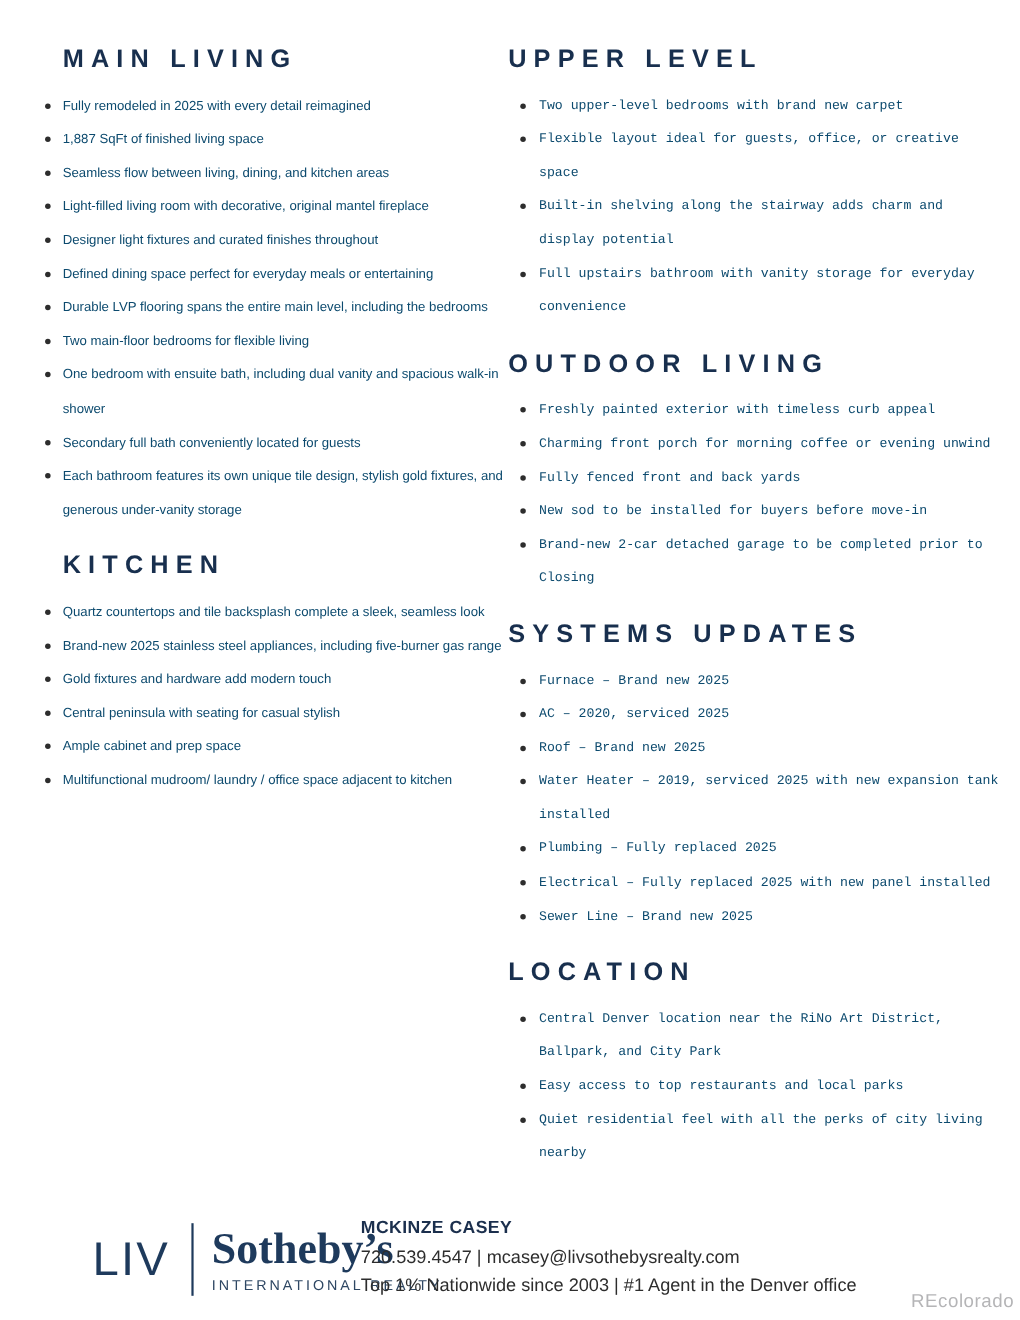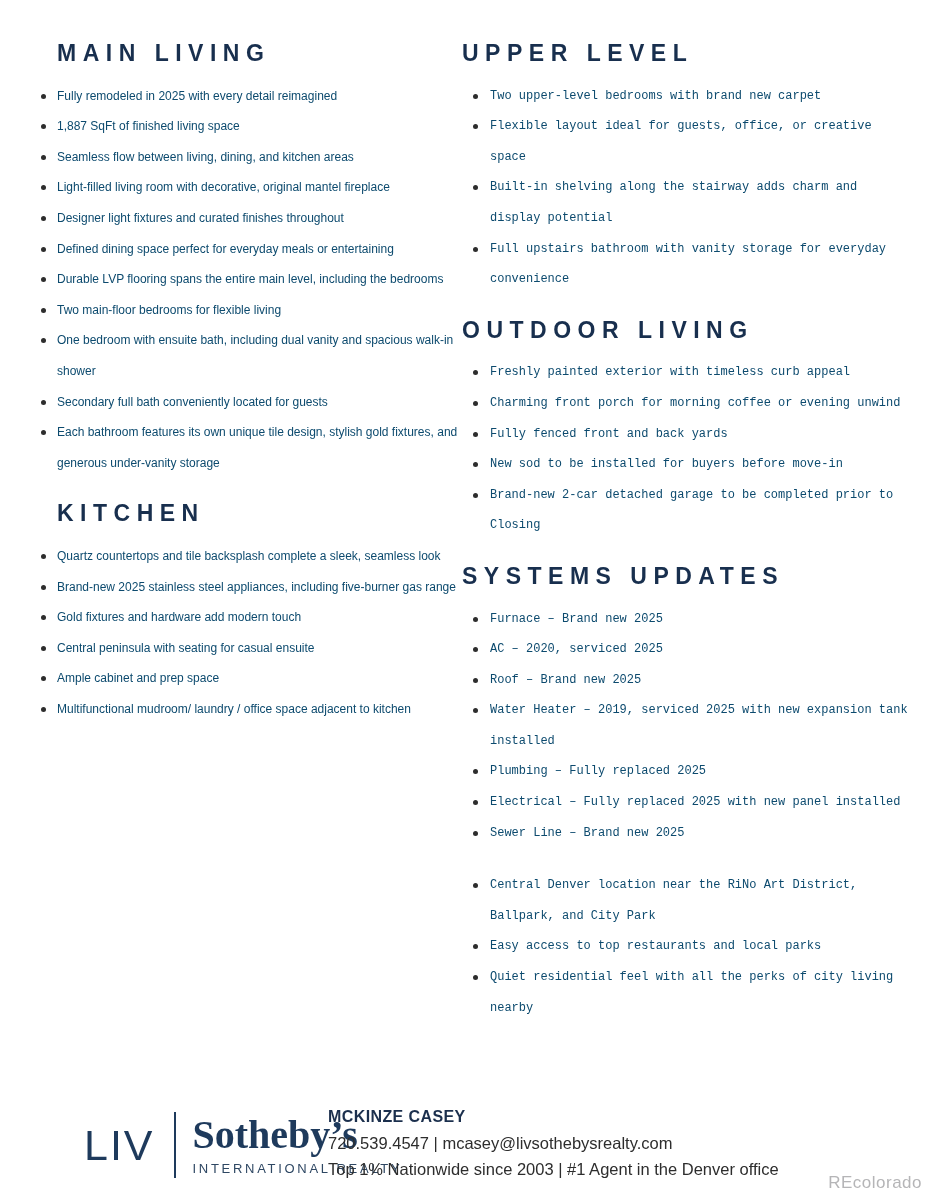--- a/index.html
+++ b/index.html
@@ -142,21 +142,21 @@
           <li>Secondary full bath conveniently located for guests</li>
           <li>Each bathroom features its own unique tile design, stylish gold fixtures, and generous under-vanity storage</li>
         </ul>
     </section>
     <section class="section">
       <h2 class="section-title">KITCHEN</h2>
       <ul class="bullets">
           <li>Quartz countertops and tile backsplash complete a sleek, seamless look</li>
           <li>Brand-new 2025 stainless steel appliances, including five-burner gas range</li>
           <li>Gold fixtures and hardware add modern touch</li>
-          <li>Central peninsula with seating for casual ensuite</li>
+          <li>Central peninsula with seating for casual stylish</li>
           <li>Ample cabinet and prep space</li>
           <li>Multifunctional mudroom/ laundry / office space adjacent to kitchen</li>
         </ul>
     </section>
   </div>
 
   <div class="col col-right">
     <section class="section">
       <h2 class="section-title">UPPER LEVEL</h2>
       <ul class="bullets">
@@ -182,20 +182,21 @@
           <li>Furnace – Brand new 2025</li>
           <li>AC – 2020, serviced 2025</li>
           <li>Roof – Brand new 2025</li>
           <li>Water Heater – 2019, serviced 2025 with new expansion tank installed</li>
           <li>Plumbing – Fully replaced 2025</li>
           <li>Electrical – Fully replaced 2025 with new panel installed</li>
           <li>Sewer Line – Brand new 2025</li>
         </ul>
     </section>
     <section class="section">
+      <h2 class="section-title">LOCATION</h2>
       <ul class="bullets">
           <li>Central Denver location near the RiNo Art District, Ballpark, and City Park</li>
           <li>Easy access to top restaurants and local parks</li>
           <li>Quiet residential feel with all the perks of city living nearby</li>
         </ul>
     </section>
   </div>
 </main>
 
 <footer>

